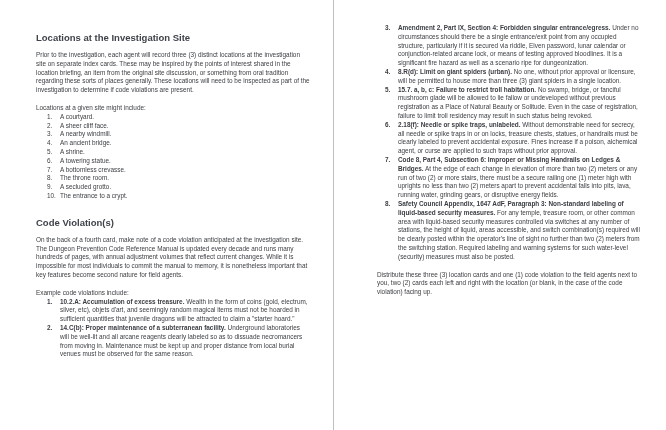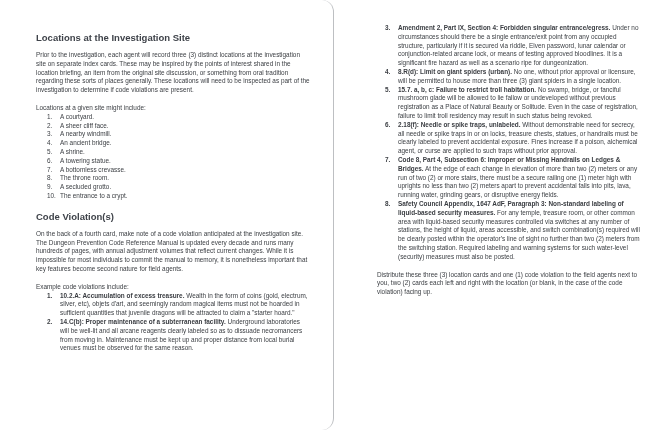--- a/index.html
+++ b/index.html
@@ -6,27 +6,27 @@
   html, body { margin: 0; padding: 0; }
   body {
     width: 666px; height: 430px;
     background: #ffffff;
     font-family: "Liberation Sans", "DejaVu Sans", sans-serif;
     color: #3d4045;
     overflow: hidden;
   }
   .spread { display: flex; width: 666px; height: 430px; }
   .page { overflow: hidden; }
-  .page-left  { width: 334px; border-right: 1px solid #bdbfc2; padding: 32px 23px 8px 36px; border-radius: 12px; }
+  .page-left  { width: 334px; border-right: 1px solid #bdbfc2; padding: 32px 23px 8px 36px; }
   .page-right { width: 332px; padding: 24px 24px 8px 43px; }
   .h2 {
     font-size: 9.5px; line-height: 12px; font-weight: bold;
     color: #3f434a; margin: 0 0 7px 0;
   }
-  .h2-second { margin-top: 10px; }
+  .h2-second { margin-top: 16px; }
   .body-text { font-size: 6.4px; line-height: 8.8px; margin: 0 0 9px 0; }
   .lead { margin-bottom: 0; }
   .ol { margin: 0 0 9px 0; }
   .li { display: flex; font-size: 6.4px; line-height: 8.8px; }
   .li .num { flex: 0 0 13px; margin-left: 11px; }
   .li .num.bold { font-weight: bold; }
   .li .txt { flex: 1; }
   .page-right .li .num { margin-left: 8px; }
   b { font-weight: bold; color: #393c41; }
 </style>

